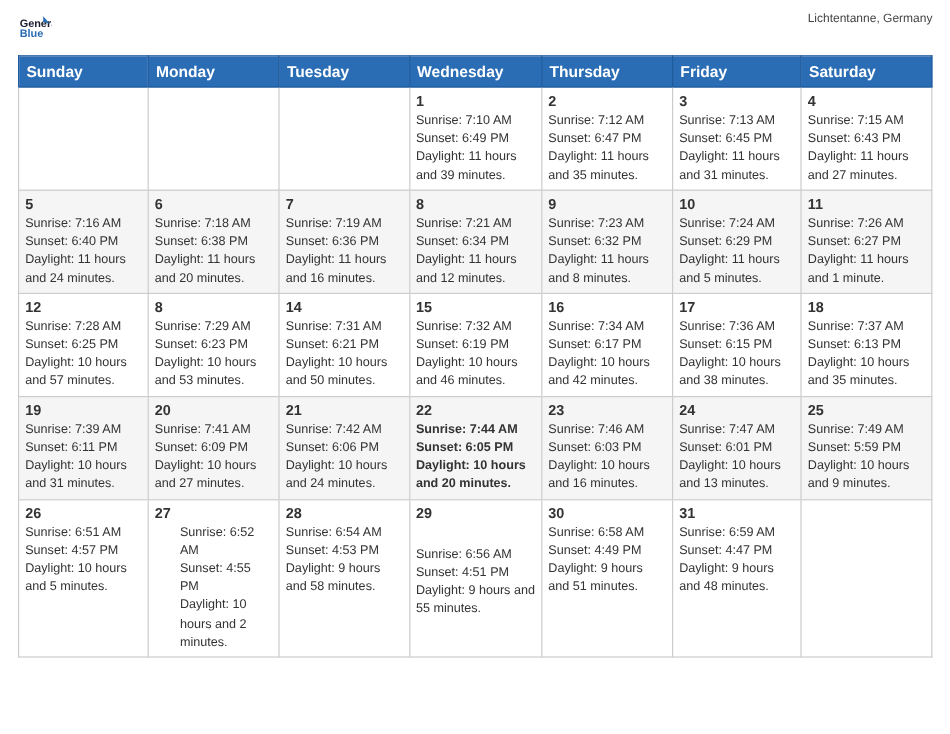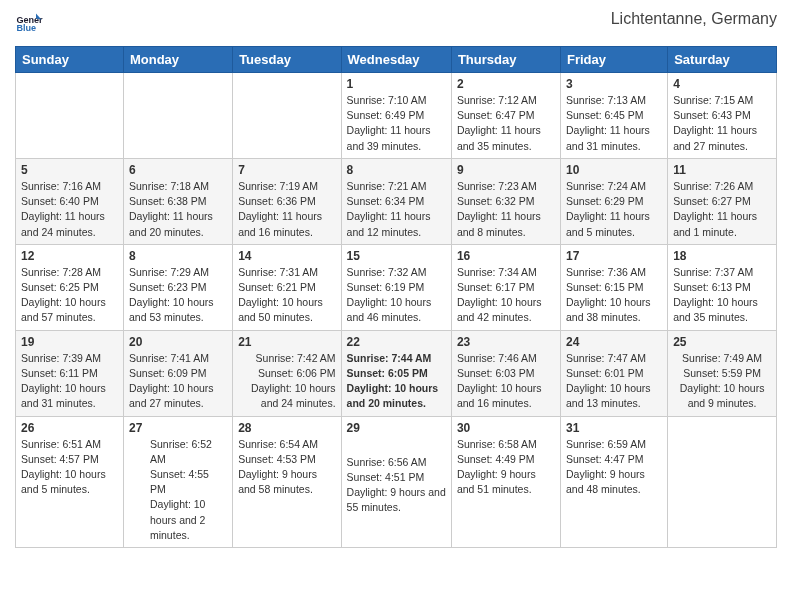--- a/index.html
+++ b/index.html
@@ -27,21 +27,21 @@
     }
     .title-block {
       text-align: right;
     }
     .month-title {
       font-size: 32px;
       font-weight: 300;
       color: #222;
     }
     .location {
-      font-size: 16px;
+      font-size: 10px;
       color: #444;
     }
     .calendar {
       width: 100%;
       border-collapse: collapse;
       border: 1px solid #ccc;
     }
     .calendar th {
       background: #2a6db5;
       color: #fff;
@@ -231,21 +231,21 @@
 Daylight: 10 hours and 31 minutes.</div>
         </td>
         <td>
           <span class="day-num">20</span>
           <div class="day-info" style="white-space: pre-line;">Sunrise: 7:41 AM
 Sunset: 6:09 PM
 Daylight: 10 hours and 27 minutes.</div>
         </td>
         <td>
           <span class="day-num">21</span>
-          <div class="day-info" style="white-space: pre-line; text-align: right;">Sunrise: 7:42 AM
+          <div class="day-info" style="white-space: pre-line;">Sunrise: 7:42 AM
 Sunset: 6:06 PM
 Daylight: 10 hours and 24 minutes.</div>
         </td>
         <td>
           <span class="day-num">22</span>
           <div class="day-info" style="white-space: pre-line; font-weight: bold;">Sunrise: 7:44 AM
 Sunset: 6:05 PM
 Daylight: 10 hours and 20 minutes.</div>
         </td>
         <td>
@@ -255,21 +255,21 @@
 Daylight: 10 hours and 16 minutes.</div>
         </td>
         <td>
           <span class="day-num">24</span>
           <div class="day-info" style="white-space: pre-line;">Sunrise: 7:47 AM
 Sunset: 6:01 PM
 Daylight: 10 hours and 13 minutes.</div>
         </td>
         <td>
           <span class="day-num">25</span>
-          <div class="day-info" style="white-space: pre-line; text-align: center;">Sunrise: 7:49 AM
+          <div class="day-info" style="white-space: pre-line;">Sunrise: 7:49 AM
 Sunset: 5:59 PM
 Daylight: 10 hours and 9 minutes.</div>
         </td>
       </tr>
       <tr>
         <td>
           <span class="day-num">26</span>
           <div class="day-info" style="white-space: pre-line;">Sunrise: 6:51 AM
 Sunset: 4:57 PM
 Daylight: 10 hours and 5 minutes.</div>

